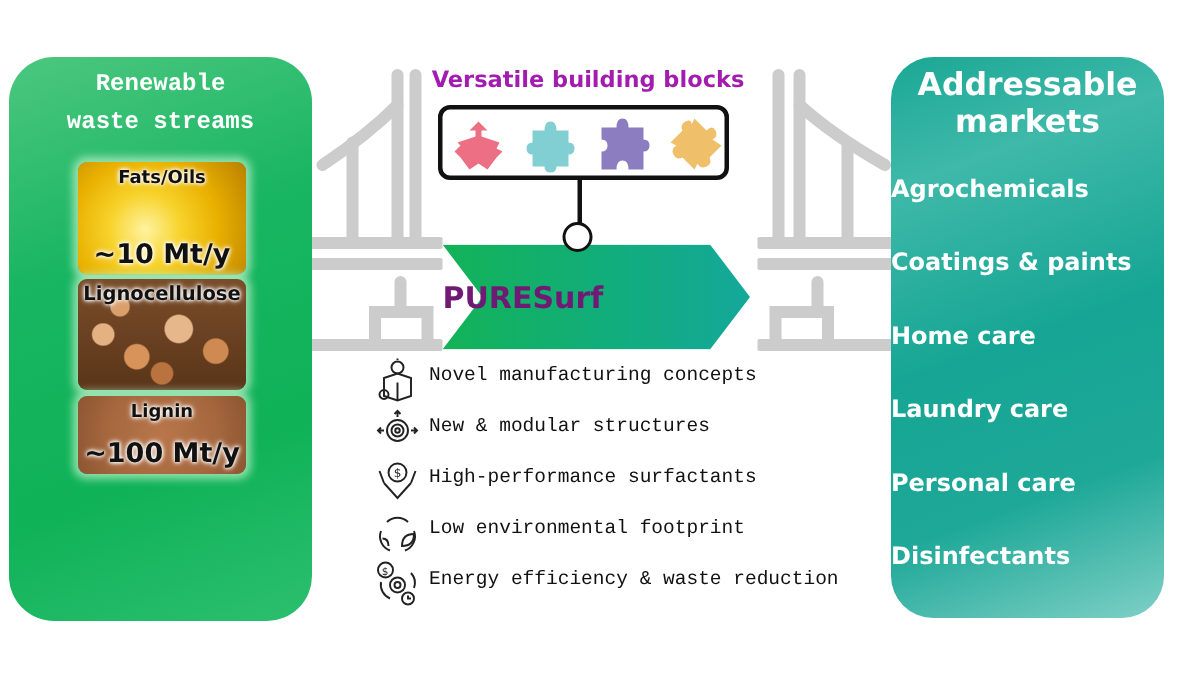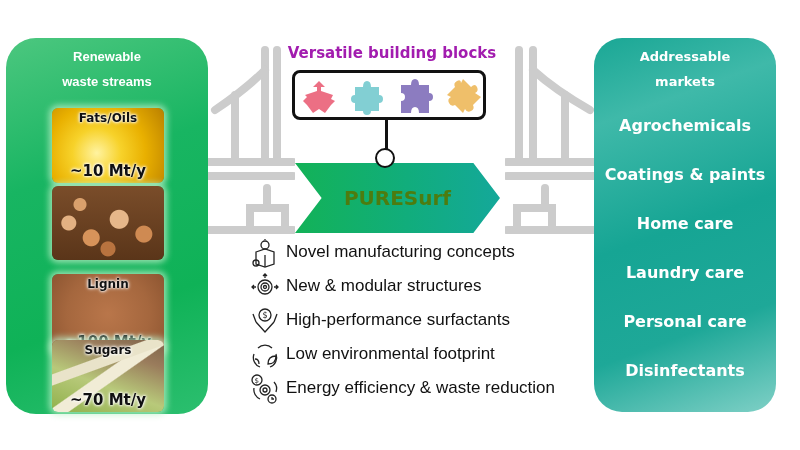--- a/index.html
+++ b/index.html
@@ -4,42 +4,42 @@
 <style>
   html, body { margin:0; padding:0; }
   body { width:800px; height:450px; background:#ffffff; position:relative; overflow:hidden;
          font-family:"DejaVu Sans", sans-serif; }
 
   
   .left-panel { position:absolute; left:6px; top:38px; width:202px; height:376px; border-radius:30px;
     background: linear-gradient(160deg, #4cc77f 0%, #18b562 35%, #0fb257 70%, #2cbf6f 100%);
   }
   .left-title { position:absolute; left:0; top:6px; width:100%; text-align:center; color:#fff;
-    font-family:Liberation Sans, sans-serif; font-weight:bold; font-size:13px; line-height:25px; }
+    font-family:Liberation Mono, monospace; font-weight:bold; font-size:16px; line-height:25px; }
 
   .tile { position:absolute; left:46px; width:112px; border-radius:6px; overflow:hidden;
     box-shadow:0 0 6px 3px rgba(190,240,200,0.75); }
   .tile .lbl { position:absolute; left:0; width:100%; text-align:center; font-weight:bold; color:#111;
     text-shadow: 0 0 3px #fff, 0 0 4px #fff, 0 0 2px #fff; }
   .tile .top { top:3px; font-size:12px; }
-  .tile .bot { bottom:3px; font-size:15px; }
+  .tile .bot { bottom:3px; font-size:18px; }
 
   .t-fats { top:70px; height:75px;
     background: radial-gradient(circle at 40% 60%, #fff3a0 0%, #f7d22a 30%, #e9b000 60%, #b97f00 100%); }
   .t-ligno { top:148px; height:74px;
     background:
       radial-gradient(circle at 15% 50%, #e3b182 0 7px, transparent 8px),
       radial-gradient(circle at 35% 70%, #d7935a 0 8px, transparent 9px),
       radial-gradient(circle at 60% 45%, #e6b78a 0 9px, transparent 10px),
       radial-gradient(circle at 82% 65%, #cf8a52 0 8px, transparent 9px),
       radial-gradient(circle at 50% 85%, #b8733f 0 7px, transparent 8px),
       radial-gradient(circle at 25% 25%, #d9a06c 0 6px, transparent 7px),
       linear-gradient(#7a4d2a, #5a3519);
   }
-  .t-lignin { top:236px; height:80px;
+  .t-lignin { top:226px; height:52px;
     background: radial-gradient(circle at 50% 50%, #b9764a 0%, #a5673e 60%, #8d5531 100%); }
   .t-sugars { top:302px; height:72px;
     background:
       linear-gradient(160deg, transparent 30%, #e9e3c9 31% 40%, transparent 41%),
       linear-gradient(145deg, transparent 45%, #f1ecd6 46% 55%, transparent 56%),
       linear-gradient(20deg, #8fb04a 0%, #b8c97a 40%, #9a7c5c 75%, #7d6349 100%); }
 
   
   .bridge { position:absolute; }
 
@@ -50,35 +50,35 @@
     border-radius:8px; background:#fff; box-sizing:border-box; }
   .connector { position:absolute; left:385px; top:120px; width:3px; height:31px; background:#111; }
   .knob { position:absolute; left:375px; top:148px; width:20px; height:20px; border:2.5px solid #111;
     border-radius:50%; background:#fff; box-sizing:border-box; z-index:3; }
 
   
   .arrow { position:absolute; left:295px; top:163px; width:205px; height:70px;
     clip-path: polygon(0 0, 87% 0, 100% 50%, 87% 100%, 0 100%, 13% 50%);
     background: linear-gradient(90deg, #13b257 0%, #11ad7c 55%, #14a89a 100%); }
   .arrow-label { position:absolute; left:295px; top:163px; width:205px; height:70px; line-height:70px;
-    text-align:center; color:#4d7c0f; font-weight:bold; font-size:20px; z-index:2; }
+    text-align:left; color:#701a75; font-weight:bold; font-size:20px; z-index:2; }
 
   
   .features { position:absolute; left:250px; top:238px; }
   .feature { position:absolute; left:0; width:340px; height:30px; }
   .feature .ficon { position:absolute; left:0; top:0; width:30px; height:30px; }
-  .feature .ftext { position:absolute; left:36px; top:4px; font-family:Liberation Sans, sans-serif;
-    font-size:17px; color:#111; white-space:nowrap; }
+  .feature .ftext { position:absolute; left:36px; top:4px; font-family:Liberation Mono, monospace;
+    font-size:13px; color:#111; white-space:nowrap; }
 
   
   .right-panel { position:absolute; left:594px; top:38px; width:182px; height:374px; border-radius:28px;
     background: linear-gradient(160deg, #1aa795 0%, #3fb9a9 20%, #16a594 50%, #1ea898 75%, #7fd0c6 100%); }
   .right-title { position:absolute; left:0; top:6px; width:100%; text-align:center; color:#fff;
-    font-weight:bold; font-size:13px; line-height:25px; }
-  .market { position:absolute; left:0; width:100%; text-align:center; color:#fff; font-weight:bold;
+    font-weight:bold; font-size:21px; line-height:25px; }
+  .market { position:absolute; left:0; width:100%; text-align:left; color:#fff; font-weight:bold;
     font-size:16px; }
 </style>
 </head>
 <body>
 
 <svg class="bridge" style="left:205px;top:40px;" width="90" height="200" viewBox="0 0 90 200">
   <g fill="none" stroke="#cccccc" stroke-width="8" stroke-linecap="round">
     <line x1="60" y1="10" x2="60" y2="120"></line>
     <line x1="72" y1="10" x2="72" y2="120"></line>
     <path d="M60 30 Q40 50 10 70"></path>
@@ -108,28 +108,25 @@
 <div class="left-panel">
   <div class="left-title">
     <div>Renewable</div>
     <div>waste streams</div>
   </div>
   <div class="tile t-fats">
     <div class="lbl top">Fats/Oils</div>
     <div class="lbl bot">~10 Mt/y</div>
   </div>
   <div class="tile t-ligno">
+    <div class="lbl top" style="font-size:13px">Lignocellulose</div>
   </div>
   <div class="tile t-lignin">
     <div class="lbl top">Lignin</div>
     <div class="lbl bot">~100 Mt/y</div>
-  </div>
-  <div class="tile t-sugars">
-    <div class="lbl top">Sugars</div>
-    <div class="lbl bot">~70 Mt/y</div>
   </div>
 </div>
 
 <div class="bb-title">Versatile building blocks</div>
 <div class="bb-box">
   <svg width="188" height="44" viewBox="0 0 188 44">
     <g transform="translate(8,6)">
       <path id="pz0" d="M16 2 L22 8 L18 8 L18 12 L30 16 L28 20 L32 22 L28 26 L22 34 L16 30 L10 34 L4 26 L0 22 L4 18 L2 16 L14 12 L14 8 L10 8 Z" fill="#ec6f84"></path>
     </g>
     <g transform="translate(56,8)">

